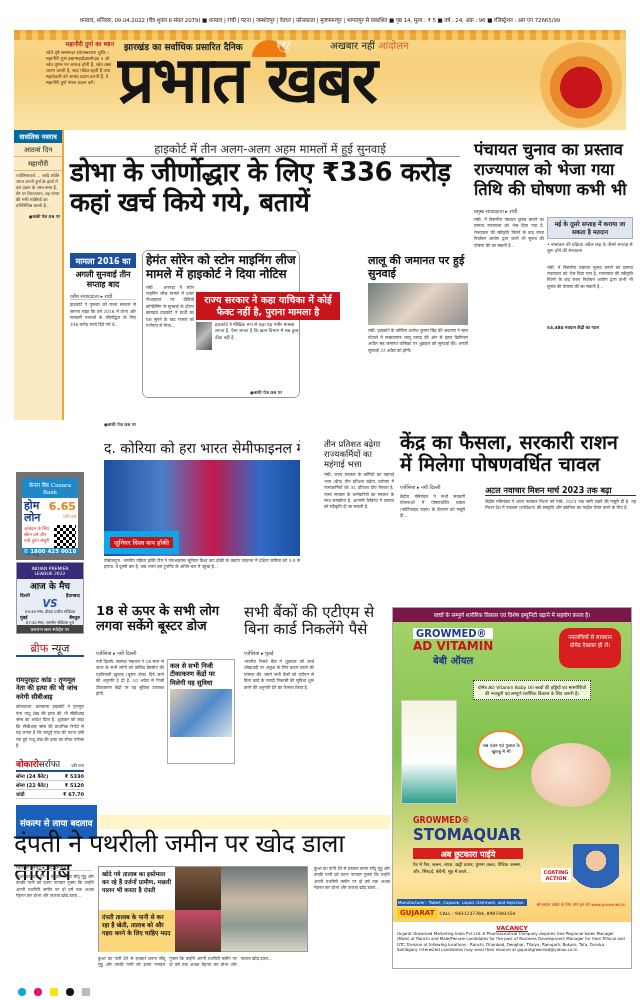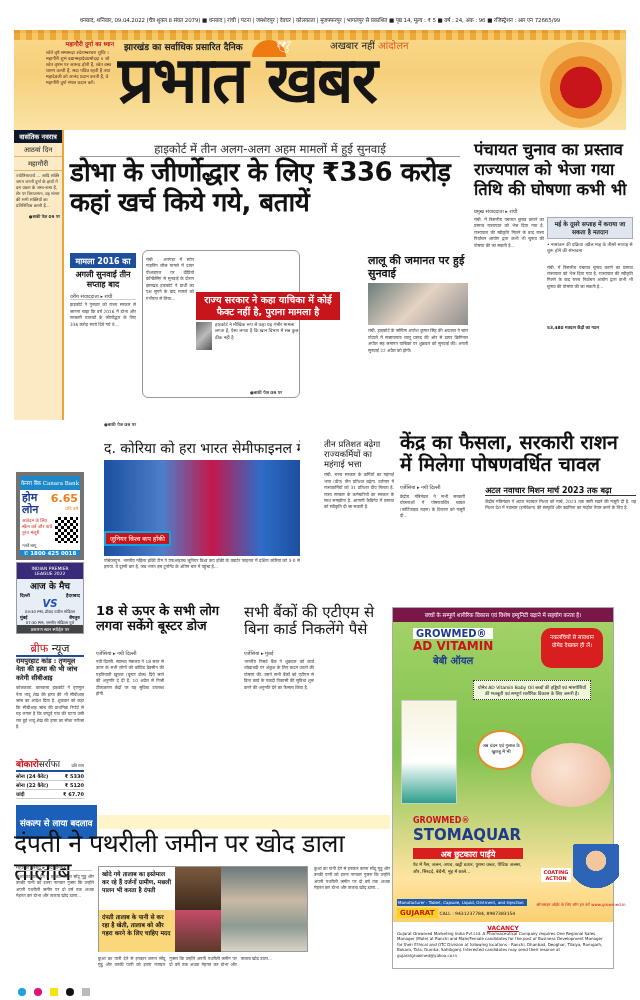--- a/index.html
+++ b/index.html
@@ -10,42 +10,42 @@
 .bunting{top:30px;left:14px;width:612px;height:10px;background:repeating-linear-gradient(90deg,#e8a12a 0 6px,#f4c460 6px 12px);opacity:.85}
 .logo{top:48px;left:118px;font-size:64px;font-weight:900;color:#151515;letter-spacing:-2px;font-family:"DejaVu Sans",sans-serif;line-height:1}
 .tagline{top:40px;left:124px;font-size:9px;font-weight:bold;color:#222}
 .motto{top:38px;left:330px;font-size:10px;color:#222}
 .motto span{color:#e05a1a}
 .sun{top:40px;left:252px;width:34px;height:17px;background:#f07a12;border-radius:34px 34px 0 0}
 .goddess-box{top:40px;left:18px;width:96px;height:88px;font-size:4.5px;color:#522;line-height:1.35}
 .goddess-title{color:#c2151a;font-weight:bold;font-size:6px;text-align:right}
 .kalash{top:38px;left:540px;width:82px;height:90px;border-radius:50%;background:radial-gradient(circle at 50% 55%,#c8141b 0 32%,#e9892b 33% 48%,#f3b95a 49% 70%,transparent 71%)}
 .leftcol{top:130px;left:14px;width:50px;height:290px;background:#fbeac4;border-right:2px solid #e9a540}
-.lc-title{background:#0f172a;color:#fff;font-size:6.5px;font-weight:bold;text-align:center;padding:2px 0}
+.lc-title{background:#0369a1;color:#fff;font-size:6.5px;font-weight:bold;text-align:center;padding:2px 0}
 .lc-sub{font-size:7px;text-align:center;color:#222;border-bottom:1px solid #d9b773;padding:2px 0}
 .lc-body{font-size:4.2px;line-height:1.45;color:#333;padding:2px}
 .top-kicker{top:141px;left:80px;width:380px;font-size:11.5px;color:#333;text-align:center;border-bottom:1px solid #999}
 .top-head{top:158px;left:70px;width:395px;font-size:26px;font-weight:900;line-height:1.15;color:#111;letter-spacing:-0.5px}
 .right-head{top:140px;left:474px;width:160px;font-size:16.5px;font-weight:900;line-height:1.2;color:#111}
 .byline{font-size:5px;color:#333}
 .body-txt{font-size:4.3px;line-height:1.5;color:#444;text-align:justify}
 .blue-box{background:#1d4f9c;color:#fff;font-size:8px;font-weight:bold;text-align:center;padding:2px}
 .box-line{font-size:8px;font-weight:bold;text-align:center;color:#111;line-height:1.2}
 .red-banner{background:#c8141b;color:#fff;font-weight:bold;text-align:center;font-size:9.5px;line-height:1.25;padding:2px}
 .grey-box{background:#dfe6ee;border:1px solid #aab;font-size:6px;font-weight:bold;text-align:center;padding:2px;color:#222}
 .bullet{font-size:4.5px;color:#333;line-height:1.4}
 .photo{background:linear-gradient(135deg,#6a6a6a,#bbb 50%,#555)}
 .hockey{background:linear-gradient(90deg,#1b4fa0,#4d7ec9 30%,#c4184a 55%,#2f6cc7 80%,#1b4fa0)}
 .hdr-big{font-weight:900;color:#111;line-height:1.15}
-.bank{top:472px;left:16px;width:68px;height:88px;background:#fff;border:4px solid #737373}
+.bank{top:472px;left:16px;width:68px;height:88px;background:#fff;border:6px solid #737373}
 .ipl{top:562px;left:16px;width:68px;height:72px;background:#e7eef6;border:1px solid #99a}
 .brief{top:640px;left:16px;width:68px}
 .bullion{top:757px;left:16px;width:68px;font-size:5px}
 .bullion .row{display:flex;justify-content:space-between;border-bottom:1px solid #ccc;padding:1px 0;font-weight:bold}
-.ad{top:607px;left:392px;width:222px;height:362px;border:1px solid #aaa;background:linear-gradient(#a7d36a,#80c24e 40%,#ffe4a1 75%,#f4b93c)}
+.ad{top:607px;left:392px;width:240px;height:362px;border:1px solid #aaa;background:linear-gradient(#a7d36a,#80c24e 40%,#ffe4a1 75%,#f4b93c)}
 .ad-top{background:#7a1749;color:#fff;font-size:5.5px;text-align:center;padding:3px 2px}
 .dot{width:8px;height:8px;border-radius:50%;display:inline-block}
 .kicker-bar{top:815px;left:16px;width:374px;height:14px;background:#fff5c8;font-size:8.5px;font-weight:bold;display:flex;align-items:center}
 .kicker-bar .tag{background:#1b60b8;color:#fff;padding:17px 4px;height:100%;display:flex;align-items:center}
 .story-head{top:830px;left:14px;width:380px;font-size:25px;color:#111;letter-spacing:-0.5px;line-height:1.1}
 </style>
 </head>
 <body>
 
 <div class="abs dateline">धनबाद, शनिवार, 09.04.2022 (चैत्र शुक्ल 8 संवत 2079) ■ धनबाद | रांची | पटना | जमशेदपुर | देवघर | कोलकाता | मुजफ्फरपुर | भागलपुर से प्रकाशित ■ पृष्ठ 14, मूल्य : ₹ 5 ■ वर्ष : 24, अंक : 96 ■ रजिस्ट्रेशन : आर एन 72665/99</div>
@@ -76,20 +76,21 @@
 
 <div class="abs" style="top:253px;left:70px;width:66px">
   <div class="blue-box">मामला 2016 का</div>
   <div class="box-line" style="margin-top:2px">अगली सुनवाई तीन सप्ताह बाद</div>
   <div class="byline" style="margin-top:4px;border-bottom:1px solid #ccc">वरीय संवाददाता ▸ रांची</div>
   <div class="body-txt" style="margin-top:2px;height:120px;overflow:hidden">हाइकोर्ट ने गुरुवार को राज्य सरकार से जानना चाहा कि वर्ष 2016 में डोभा और सरकारी तालाबों के जीर्णोद्धार के लिए 336 करोड़ रुपये दिये गये थे...</div>
   <div class="body-txt" style="font-weight:bold;text-align:right">●बाकी पेज 09 पर</div>
 </div>
 
 <div class="abs" style="top:250px;left:142px;width:158px;border:1px solid #999;border-radius:6px;padding:3px;height:148px">
+  <div class="hdr-big" style="font-size:12px;font-weight:bold">हेमंत सोरेन को स्टोन माइनिंग लीज मामले में हाइकोर्ट ने दिया नोटिस</div>
   <div class="body-txt" style="width:48px;margin-top:3px;height:70px;overflow:hidden">रांची . अनगड़ा में स्टोन माइनिंग लीज मामले में दायर पीआइएल पर वीडियो कॉन्फ्रेंसिंग से सुनवाई के दौरान झारखंड हाइकोर्ट ने प्रार्थी का पक्ष सुनने के बाद मामले को गंभीरता से लिया...</div>
 </div>
 <div class="abs red-banner" style="top:292px;left:196px;width:144px">राज्य सरकार ने कहा याचिका में कोई फैक्ट नहीं है, पुराना मामला है</div>
 <div class="abs" style="top:322px;left:196px;width:106px;display:flex;gap:3px">
   <div class="photo" style="width:34px;height:28px"></div>
   <div class="bullet">हाइकोर्ट ने मौखिक रूप से कहा यह गंभीर मामला लगता है, ऐसा लगता है कि खान विभाग में सब कुछ ठीक नहीं है</div>
 </div>
 <div class="abs body-txt" style="top:390px;left:250px;font-weight:bold">●बाकी पेज 09 पर</div>
 
 <div class="abs" style="top:255px;left:368px;width:100px">
@@ -107,21 +108,21 @@
       <div class="grey-box">मई के दूसरे सप्ताह में कराया जा सकता है मतदान</div>
       <div class="bullet" style="margin-top:3px">• नामांकन की प्रक्रिया अप्रैल माह के तीसरे सप्ताह से शुरू होने की संभावना</div>
       <div class="body-txt" style="margin-top:10px;height:60px;overflow:hidden">रांची. में त्रिस्तरीय पंचायत चुनाव कराने का प्रस्ताव राज्यपाल को भेज दिया गया है. राज्यपाल की स्वीकृति मिलने के बाद राज्य निर्वाचन आयोग द्वारा कभी भी चुनाव की घोषणा की जा सकती है...</div>
       <div class="body-txt" style="font-weight:bold;color:#222">53,480 मतदान केंद्रों का गठन</div>
     </div>
   </div>
 </div>
 
 <div class="abs hdr-big" style="top:440px;left:104px;width:196px;font-size:14px;white-space:nowrap;overflow:hidden;font-weight:normal">द. कोरिया को हरा भारत सेमीफाइनल में</div>
 <div class="abs hockey" style="top:460px;left:104px;width:196px;height:96px"></div>
-<div class="abs" style="top:531px;left:104px;background:#c8141b;color:#fff;font-size:6.5px;padding:1px 4px;border:2px solid #0ea5e9">जूनियर विश्व कप हॉकी</div>
+<div class="abs" style="top:531px;left:104px;background:#c8141b;color:#fff;font-size:6.5px;padding:1px 4px;border:6px solid #0ea5e9">जूनियर विश्व कप हॉकी</div>
 <div class="abs body-txt" style="top:558px;left:104px;width:196px;height:24px;overflow:hidden">पोचेफस्ट्रूम. भारतीय महिला हॉकी टीम ने एफआइएच जूनियर विश्व कप हॉकी के क्वार्टर फाइनल में दक्षिण कोरिया को 3-0 से हराया. ये दूसरी बार है, जब भारत इस टूर्नामेंट के अंतिम चार में पहुंचा है...</div>
 
 <div class="abs" style="top:440px;left:324px;width:70px">
   <div class="hdr-big" style="font-size:8.5px;font-weight:normal">तीन प्रतिशत बढ़ेगा राज्यकर्मियों का महंगाई भत्ता</div>
   <div class="body-txt" style="margin-top:3px;height:110px;overflow:hidden">रांची. राज्य सरकार के कर्मियों का महंगाई भत्ता (डीए) तीन प्रतिशत बढ़ेगा. वर्तमान में राज्यकर्मियों को 31 प्रतिशत डीए मिलता है. राज्य सरकार के कर्मचारियों का सरकार के साथ समझौता है. आगामी कैबिनेट में प्रस्ताव को स्वीकृति दी जा सकती है.</div>
 </div>
 
 <div class="abs hdr-big" style="top:432px;left:400px;width:236px;font-size:19.5px">केंद्र का फैसला, सरकारी राशन में मिलेगा पोषणवर्धित चावल</div>
 <div class="abs" style="top:484px;left:400px;width:236px;display:flex;gap:20px">
   <div style="width:70px">
@@ -163,21 +164,21 @@
   <div style="display:flex;justify-content:space-between;font-size:4.5px;padding:0 3px;font-weight:bold">
       <span>मुंबई</span>
       <span>बेंगलुरु</span>
     </div>
   <div style="font-size:3.8px;text-align:center">07:30 PM, एमसीए स्टेडियम पुणे</div>
   <div style="position:absolute;bottom:0;left:0;right:0;background:#444;color:#fff;font-size:4.5px;text-align:center;padding:1px">प्रसारण स्टार स्पोर्ट्स पर</div>
 </div>
 
 <div class="abs brief">
   <div style="text-align:center;font-size:11px;border-bottom:2px solid #1d4f9c"><span style="color:#c8141b;font-weight:normal">ब्रीफ</span> <span>न्यूज</span></div>
-  <div style="font-size:6.5px;font-weight:bold;margin-top:0;line-height:1.3">रामपुरहाट कांड : तृणमूल नेता की हत्या की भी जांच करेगी सीबीआइ</div>
+  <div style="font-size:6.5px;font-weight:bold;margin-top:19px;line-height:1.3">रामपुरहाट कांड : तृणमूल नेता की हत्या की भी जांच करेगी सीबीआइ</div>
   <div class="body-txt" style="margin-top:3px;height:60px;overflow:hidden">कोलकाता. कलकत्ता हाइकोर्ट ने तृणमूल नेता भादू शेख की हत्या की भी सीबीआइ जांच का आदेश दिया है. शुक्रवार को कहा कि सीबीआइ जांच की प्राथमिक रिपोर्ट से यह लगता है कि बगटुई गांव की घटना उसी रात हुई भादू शेख की हत्या का सीधा नतीजा है.</div>
 </div>
 
 <div class="abs bullion">
   <div style="display:flex;justify-content:space-between;border-bottom:2px solid #1d4f9c;align-items:baseline">
     <div style="font-size:9px"><span style="color:#c8141b;font-weight:bold">बोकारो</span><span>सर्राफा</span></div>
     <span style="font-size:4px">प्रति ग्राम</span>
   </div>
   <div class="row">
       <span>सोना (24 कैरेट)</span>
@@ -191,20 +192,24 @@
       <span>चांदी</span>
       <span>₹ 67.70</span>
     </div>
 </div>
 
 <div class="abs hdr-big" style="top:604px;left:96px;width:140px;font-size:13px;font-weight:bold">18 से ऊपर के सभी लोग लगवा सकेंगे बूस्टर डोज</div>
 <div class="abs" style="top:650px;left:96px;width:140px">
   <div class="byline">एजेंसियां ▸ नयी दिल्ली</div>
   <div style="display:flex;gap:3px;margin-top:3px">
     <div class="body-txt" style="width:68px;height:105px;overflow:hidden">नयी दिल्ली. स्वास्थ्य मंत्रालय ने 18 साल से ऊपर के सभी लोगों को कोविड वैक्सीन की एहतियाती खुराक (बूस्टर डोज) दिये जाने की अनुमति दे दी है. 10 अप्रैल से निजी टीकाकरण केंद्रों पर यह सुविधा उपलब्ध होगी.</div>
+    <div style="width:68px;border:1px solid #aaa;padding:2px;height:105px">
+      <div style="font-size:6.5px;font-weight:bold;line-height:1.3">कल से सभी निजी टीकाकरण केंद्रों पर मिलेगी यह सुविधा</div>
+      <div class="photo" style="height:48px;margin-top:2px;background:linear-gradient(135deg,#e0cbb4,#4f89c9 50%,#d9e4e8)"></div>
+    </div>
   </div>
 </div>
 
 <div class="abs hdr-big" style="top:604px;left:244px;width:146px;font-size:15px;font-weight:normal">सभी बैंकों की एटीएम से बिना कार्ड निकलेंगे पैसे</div>
 <div class="abs" style="top:650px;left:244px;width:146px">
   <div class="byline">एजेंसियां ▸ मुंबई</div>
   <div style="display:flex;gap:3px;margin-top:3px">
     <div class="body-txt" style="width:70px;height:105px;overflow:hidden">भारतीय रिजर्व बैंक ने शुक्रवार को कार्ड धोखाधड़ी पर अंकुश के लिए कदम उठाने की घोषणा की. उसने सभी बैंकों को एटीएम से बिना कार्ड के नकदी निकासी की सुविधा शुरू करने की अनुमति देने का फैसला किया है.</div>
   </div>
 </div>

